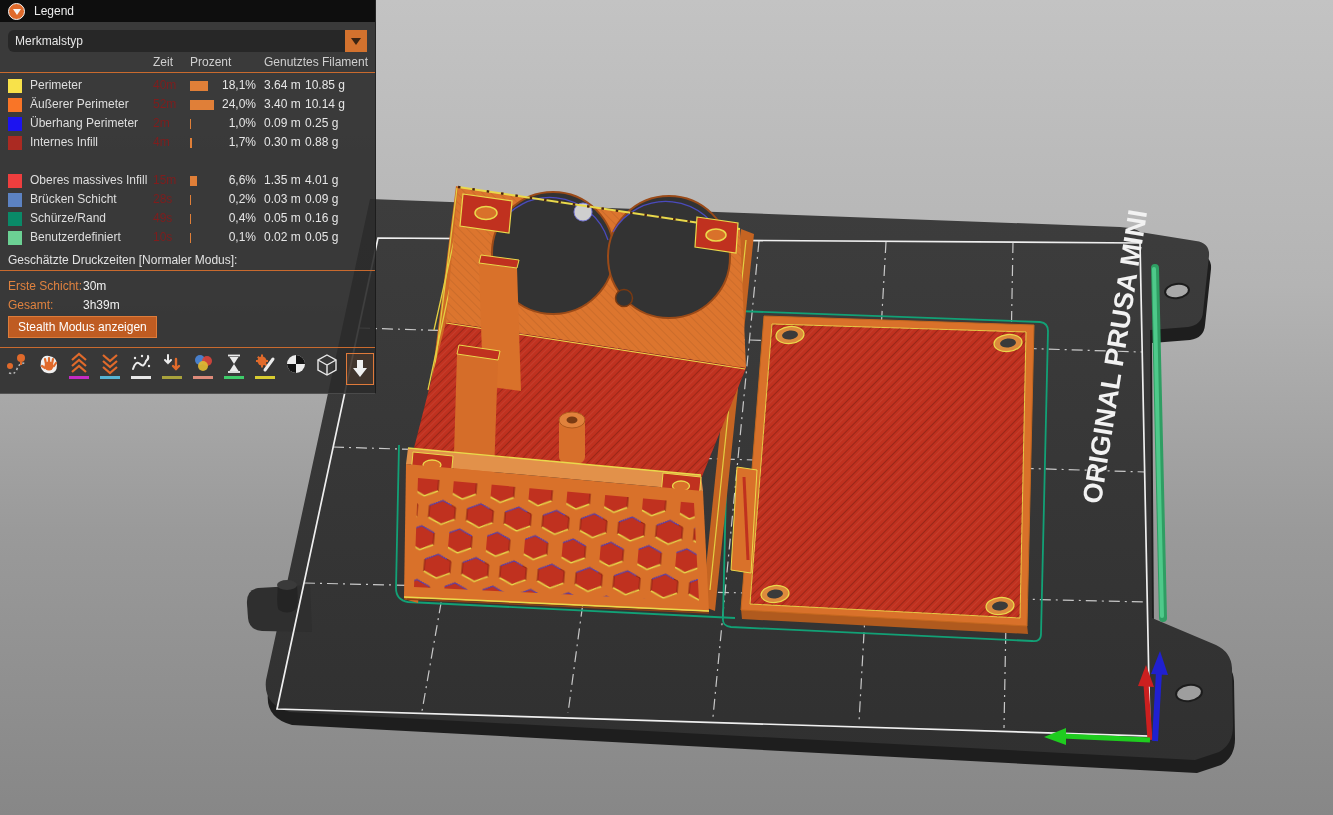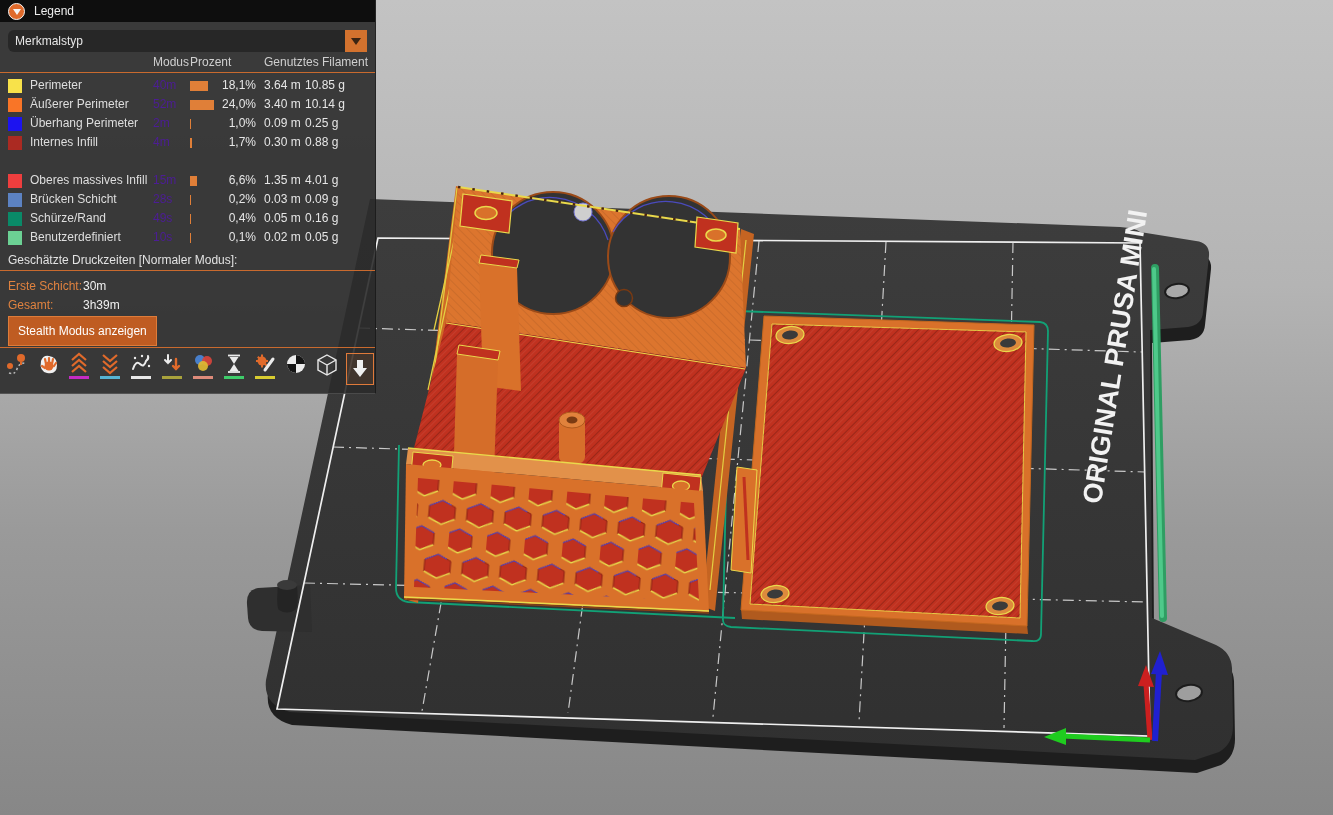--- a/index.html
+++ b/index.html
@@ -23,30 +23,30 @@
   #title-text{margin-left:9px;color:#ececec;}
   #dropdown{position:absolute;left:8px;top:30px;width:359px;height:22px;background:#272727;display:flex;align-items:center;cursor:default;border-radius:6px;}
   #dropdown .dd-label{margin-left:7px;color:#e6e6e6;}
   #dropdown .dd-btn{position:absolute;right:0;top:0;width:22px;height:22px;background:#d3722e;display:flex;align-items:center;justify-content:center;}
   #dropdown .dd-btn:after{content:"";border-left:5px solid transparent;border-right:5px solid transparent;border-top:7px solid #3a2413;}
   .hdr{position:absolute;top:55px;color:#cfcfcf;}
   .hline{position:absolute;left:0;width:375px;height:0;border-top:1px solid #c96a2e;}
   .lrow{position:absolute;left:0;width:368px;height:19px;}
   .sw{position:absolute;left:8px;top:2px;width:14px;height:14px;}
   .lbl{position:absolute;left:30px;top:1px;color:#dedede;white-space:nowrap;}
-  .tm{position:absolute;left:153px;top:1px;color:#4c1d95;}
+  .tm{position:absolute;left:153px;top:1px;color:#7f1d1d;}
   .bar{position:absolute;left:190px;top:4px;height:10px;background:#e07f38;min-width:1px;}
   .pct{position:absolute;left:214px;top:1px;width:42px;text-align:right;color:#e6e6e6;}
   .len{position:absolute;left:264px;top:1px;color:#e6e6e6;}
   .wgt{position:absolute;left:305px;top:1px;color:#e6e6e6;}
   #est-head{position:absolute;left:8px;top:253px;color:#e2e2e2;}
   .est-lbl{position:absolute;left:8px;color:#e0823f;}
   .est-val{position:absolute;left:83px;color:#f0f0f0;}
   #stealth-btn{
-    position:absolute;left:8px;top:316px;height:30px;padding:0 9px;
+    position:absolute;left:8px;top:316px;height:22px;padding:0 9px;
     background:#bf5c22;border:1px solid #de7c3a;color:#fff;font-size:12px;
     font-family:inherit;display:flex;align-items:center;cursor:pointer;
   }
   #icon-row{position:absolute;left:5px;top:352px;display:flex;gap:7px;align-items:flex-end;}
   .ico{width:24px;height:33px;position:relative;display:flex;flex-direction:column;align-items:center;justify-content:flex-start;cursor:pointer;}
   .ico svg{display:block;}
   .ul{width:20px;height:3px;margin-top:1px;}
   .ico.active{border:1px solid #e07a3a;background:rgba(224,122,58,.12);width:26px;height:30px;justify-content:center;}
 </style>
 </head>
@@ -223,21 +223,21 @@
   <div id="title-bar">
     <div class="app-icon"></div>
     <span id="title-text">Legend</span>
   </div>
 
   <div id="dropdown">
     <span class="dd-label">Merkmalstyp</span>
     <span class="dd-btn"></span>
   </div>
 
-  <span class="hdr" style="left:153px">Modus</span>
+  <span class="hdr" style="left:153px">Zeit</span>
   <span class="hdr" style="left:190px">Prozent</span>
   <span class="hdr" style="left:264px">Genutztes Filament</span>
   <div class="hline" style="top:72px"></div>
 
   <div class="lrow" style="top:77px">
     <span class="sw" style="background: rgb(248, 226, 74);"></span>
     <span class="lbl">Perimeter</span>
       <span class="tm">40m</span>
     <span class="bar" style="width: 18px;"></span>
     <span class="pct">18,1%</span>

